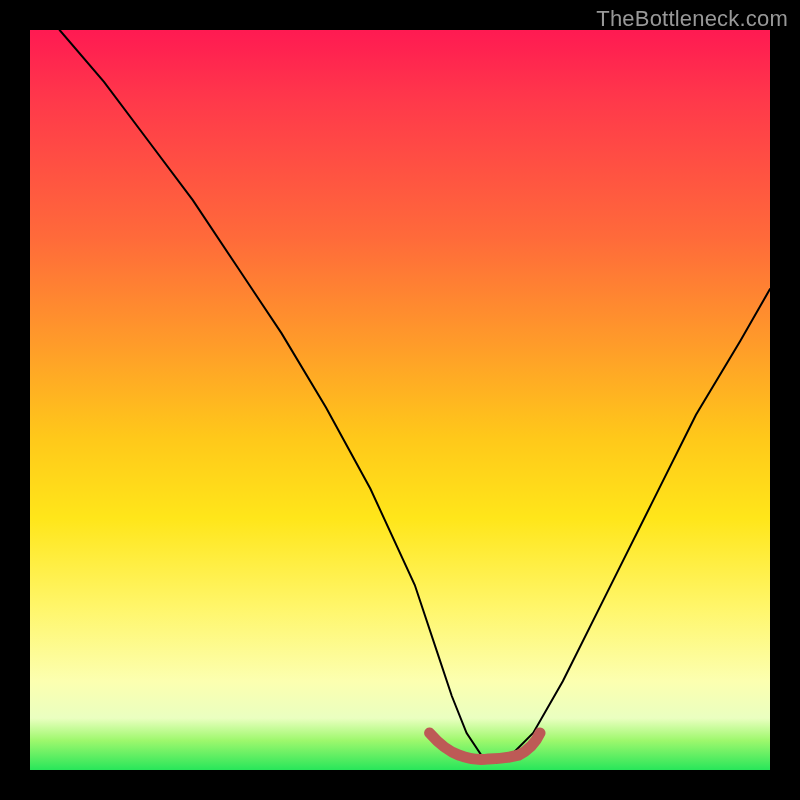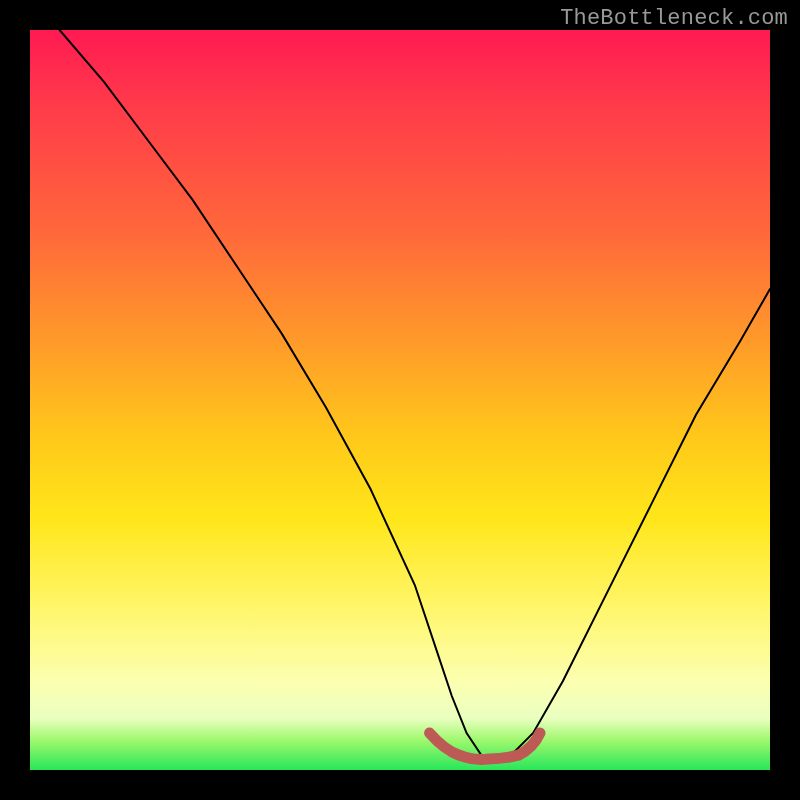--- a/index.html
+++ b/index.html
@@ -42,21 +42,21 @@
       #fcffb0 88%,
       #eaffc0 93%,
       #9ef86d 96%,
       #28e65a 100%
     );
   }
   .watermark {
     position: absolute;
     top: 6px;
     right: 12px;
-    font-family: Liberation Mono, monospace;
+    font-family: Liberation Sans, sans-serif;
     font-size: 22px;
     color: #989898;
     letter-spacing: 0.2px;
     user-select: none;
   }
   svg.curve {
     position: absolute;
     inset: 0;
   }
 </style>

